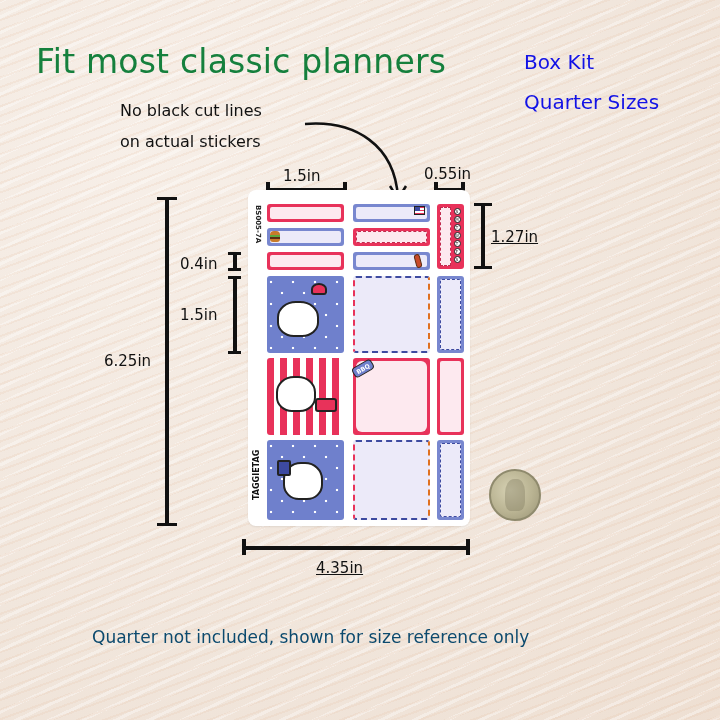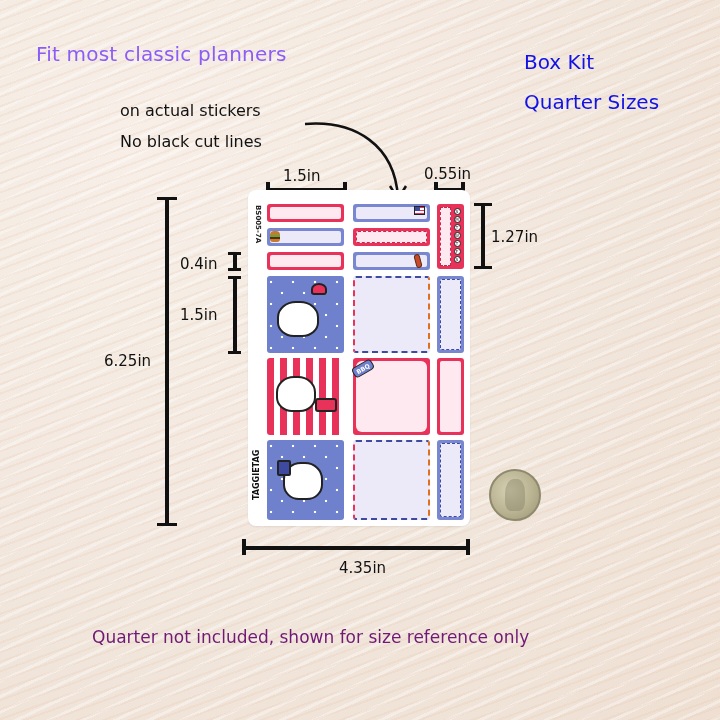--- a/index.html
+++ b/index.html
@@ -7,21 +7,21 @@
   body {
     position: relative;
     font-family: "DejaVu Sans", sans-serif;
     background: #f3e9e0;
     background-image:
       repeating-linear-gradient(160deg, rgba(230,190,160,0.18) 0px, rgba(230,190,160,0.18) 2px, transparent 2px, transparent 9px),
       repeating-linear-gradient(155deg, rgba(255,255,255,0.35) 0px, rgba(255,255,255,0.35) 3px, transparent 3px, transparent 14px),
       radial-gradient(circle at 20% 20%, #f7efe8 0%, #f1e6dc 60%, #eedfd2 100%);
   }
   .abs { position: absolute; }
-  .headline { left: 36px; top: 42px; font-size: 20px; color: #8b5cf6; letter-spacing: 0.2px; }
+  .headline { left: 36px; top: 42px; font-size: 33px; color: #15803d; letter-spacing: 0.2px; }
   .side-title { color: #1212e6; font-size: 20px; text-align: center; }
   .note { font-size: 16px; color: #111; line-height: 31px; }
   .dim { font-size: 15px; color: #111; }
   .bar-h { position: absolute; height: 4px; background: #111; }
   .bar-v { position: absolute; width: 4px; background: #111; }
   .cap-v { position: absolute; width: 4px; background: #111; }
   .cap-h { position: absolute; height: 3px; background: #111; }
 
   .sheet {
     position: absolute; left: 248px; top: 190px; width: 222px; height: 336px;
@@ -56,73 +56,73 @@
   }
   .day-dot {
     width: 7px; height: 7px; border-radius: 50%; background: #fff; border: 1px solid #222;
     font-size: 4px; line-height: 5px; text-align: center; color: #222; margin: 1px auto 0;
   }
   .quarter {
     position: absolute; left: 489px; top: 469px; width: 52px; height: 52px; border-radius: 50%;
     background: radial-gradient(circle at 40% 40%, #d7d2b4 0%, #b9b392 55%, #9a9476 100%);
     border: 2px solid #8f8a6d;
   }
-  .footer { left: 92px; top: 627px; font-size: 17px; color: #701a75; }
+  .footer { left: 92px; top: 627px; font-size: 17px; color: #0c4a6e; }
   svg { overflow: visible; }
 </style>
 </head>
 <body>
 
 <div class="abs headline">Fit most classic planners</div>
 <div class="abs side-title" style="left:524px; top:50px;">Box Kit</div>
 <div class="abs side-title" style="left:524px; top:90px;">Quarter Sizes</div>
 
 <div class="abs note" style="left:120px; top:95px;">
+  <div>No black cut lines</div>
   <div>on actual stickers</div>
-  <div>No black cut lines</div>
 </div>
 <svg class="abs" style="left:0; top:0;" width="720" height="720">
   <path d="M 305 124 C 355 120, 395 145, 398 198" stroke="#111" stroke-width="2.5" fill="none"></path>
   <path d="M 390 186 L 398 199 L 406 186" stroke="#111" stroke-width="2.5" fill="none"></path>
 </svg>
 
 <div class="abs dim" style="left:283px; top:167px;">1.5in</div>
 <div class="bar-h" style="left:267px; top:188px; width:79px;"></div>
 <div class="cap-v" style="left:266px; top:182px; height:14px;"></div>
 <div class="cap-v" style="left:343px; top:182px; height:14px;"></div>
 
 <div class="abs dim" style="left:424px; top:165px;">0.55in</div>
 <div class="bar-h" style="left:434px; top:188px; width:30px;"></div>
 <div class="cap-v" style="left:434px; top:182px; height:14px;"></div>
 <div class="cap-v" style="left:461px; top:182px; height:14px;"></div>
 
 <div class="bar-v" style="left:481px; top:204px; height:64px;"></div>
 <div class="cap-h" style="left:474px; top:203px; width:18px;"></div>
 <div class="cap-h" style="left:474px; top:266px; width:18px;"></div>
-<div class="abs dim" style="left:491px; top:228px;">1.27in</div>
+<div class="abs dim" style="left:491px; top:228px;text-decoration:underline;">1.27in</div>
 
 <div class="abs dim" style="left:180px; top:255px;">0.4in</div>
 <div class="bar-v" style="left:233px; top:253px; height:17px;"></div>
 <div class="cap-h" style="left:228px; top:252px; width:13px;"></div>
 <div class="cap-h" style="left:228px; top:268px; width:13px;"></div>
 
 <div class="abs dim" style="left:180px; top:306px;">1.5in</div>
 <div class="bar-v" style="left:233px; top:277px; height:76px;"></div>
 <div class="cap-h" style="left:228px; top:276px; width:13px;"></div>
 <div class="cap-h" style="left:228px; top:351px; width:13px;"></div>
 
 <div class="bar-v" style="left:165px; top:198px; height:327px;"></div>
 <div class="cap-h" style="left:157px; top:197px; width:20px;"></div>
 <div class="cap-h" style="left:157px; top:523px; width:20px;"></div>
 <div class="abs dim" style="left:104px; top:352px;">6.25in</div>
 
 <div class="bar-h" style="left:243px; top:546px; width:226px;"></div>
 <div class="cap-v" style="left:242px; top:539px; height:16px;"></div>
 <div class="cap-v" style="left:466px; top:539px; height:16px;"></div>
-<div class="abs dim" style="left:339px; top:559px;">4.35in</div>
+<div class="abs dim" style="left:316px; top:559px;text-decoration:underline;">4.35in</div>
 
 <div class="sheet"></div>
 <div class="code-label" style="left:262px; top:205px;">BS005-7A</div>
 <div class="brand-label" style="left:252px; top:500px;">TAGGIETAG</div>
 
 <div class="stk red-box" style="left:267px; top:204px; width:77px; height:18px;">
     <div class="inner-pink"></div>
   </div>
 <div class="stk blue-box" style="left:267px; top:228px; width:77px; height:18px;">
   <div class="inner-lav"></div>

